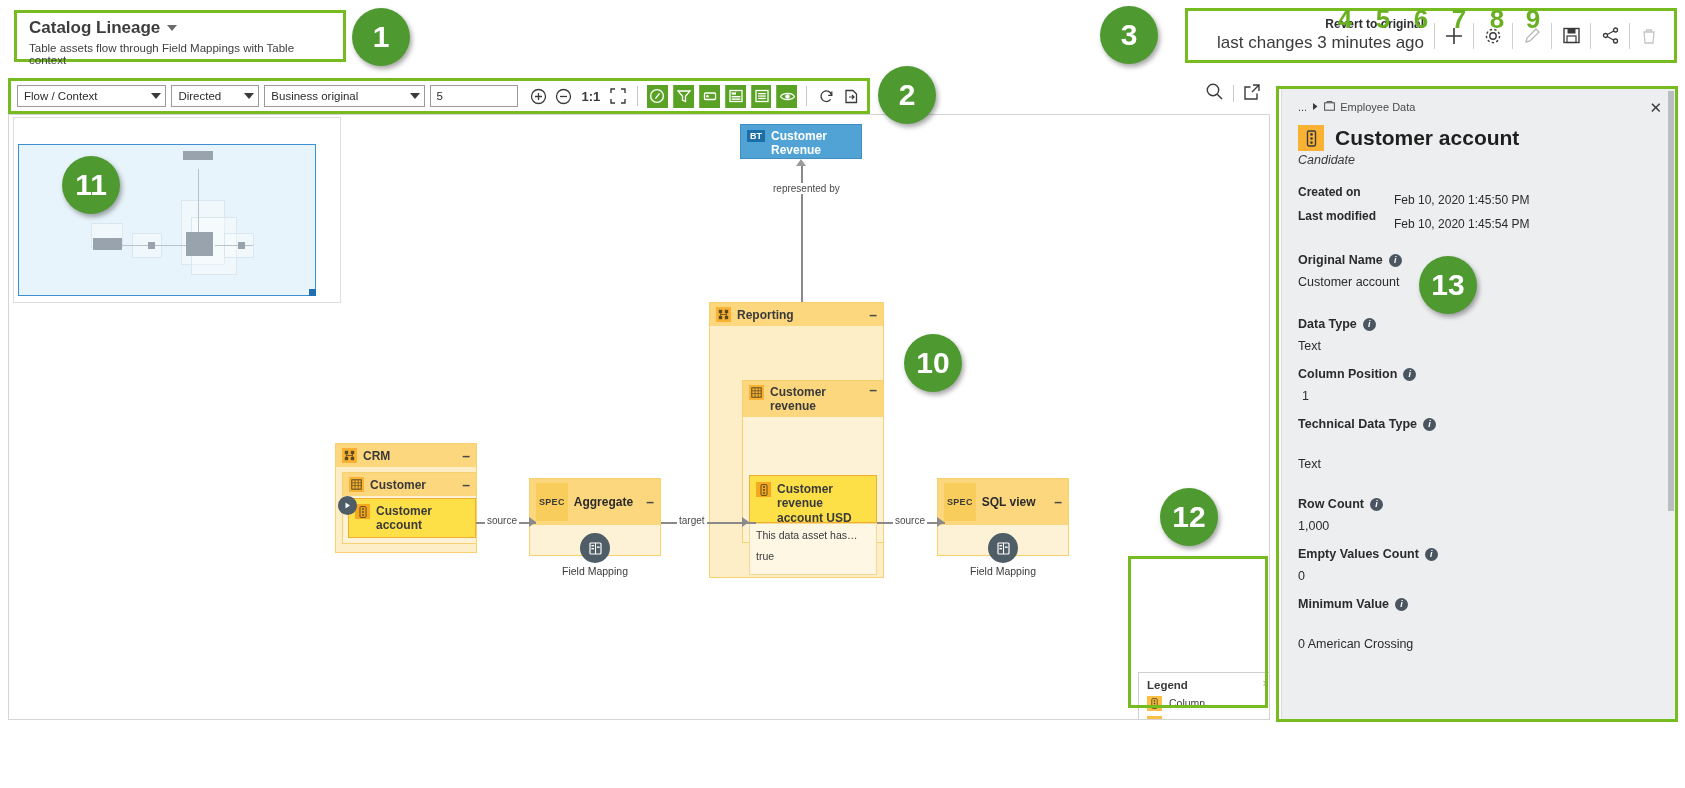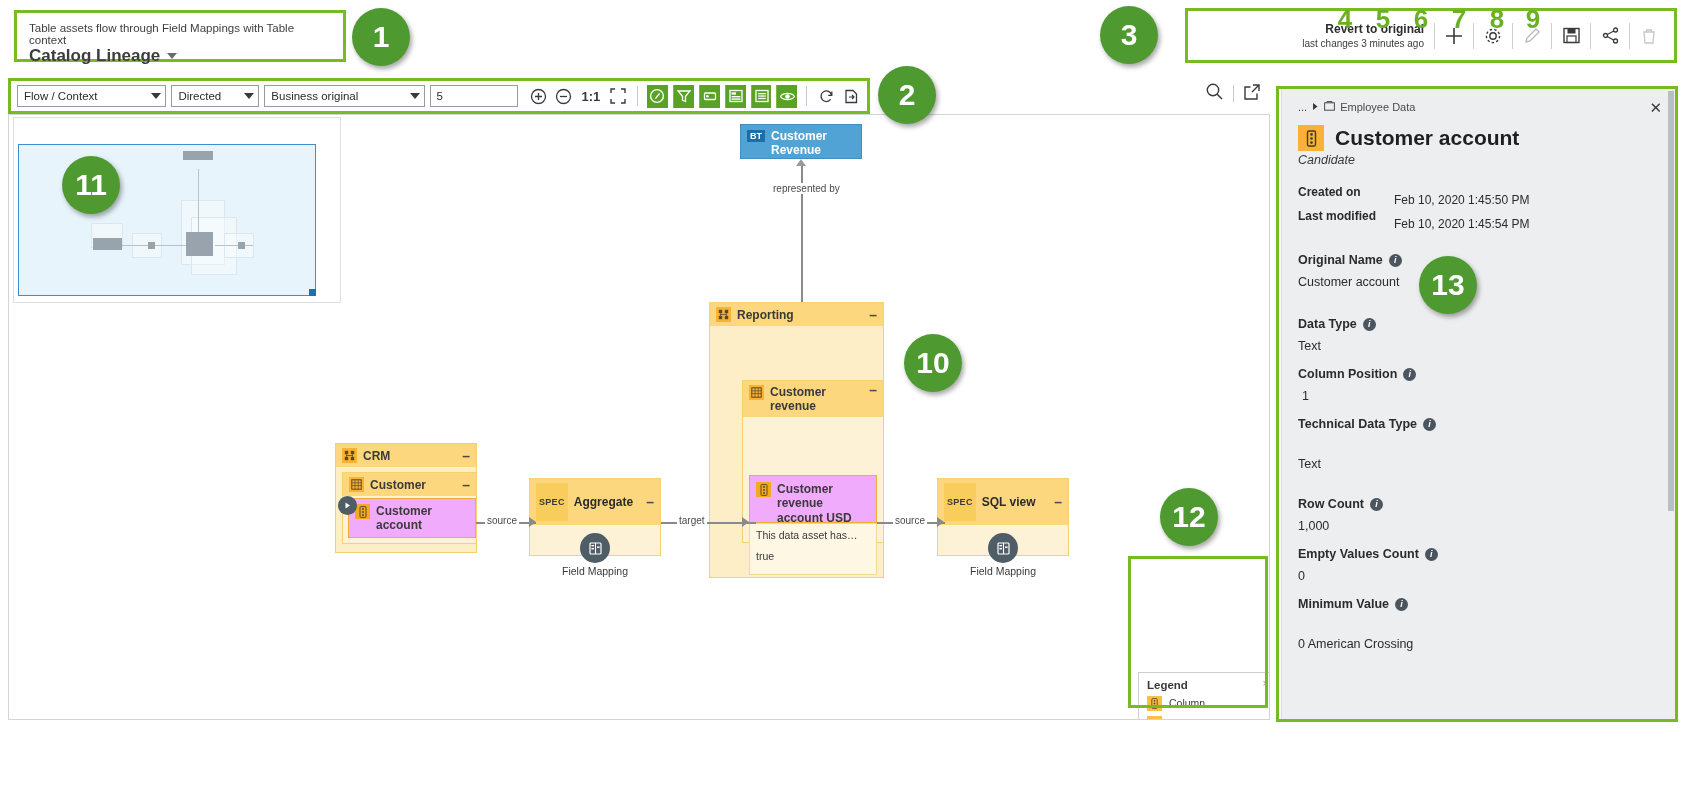--- a/index.html
+++ b/index.html
@@ -40,21 +40,21 @@
   #title-sub { font-size: 11.5px; color: #404040; margin-top: 4px; }
 
   
   #rh-box {
     position: absolute; right: 8px; top: 8px; width: 492px; height: 55px;
     border: 3px solid #76bc21; background: #fff;
     display: flex; align-items: center; justify-content: flex-end; padding: 0 10px 0 0;
   }
   #revert { text-align: right; margin-right: 6px; line-height: 1.35; }
   #revert-title { font-size: 12px; font-weight: bold; color: #2d2d2d; }
-  #revert-sub { font-size: 10px; color: #3b3b3b; }
+  #revert-sub { font-size: 17px; color: #3b3b3b; }
   .vsep { width: 1px; height: 26px; background: #cfcfcf; margin: 0 4px; }
   .hicon { width: 30px; height: 30px; display:flex; align-items:center; justify-content:center; }
   .hicon svg { display:block; }
 
   
   #toolbar-box {
     position: absolute; left: 8px; top: 78px; width: 862px; height: 36px;
     border: 3px solid #76bc21; background: #fff;
     display: flex; align-items: center; padding: 0 6px; gap: 5px;
   }
@@ -99,21 +99,21 @@
 
   
   .node { position:absolute; }
   .nhdr { display:flex; align-items:center; gap:6px; padding:4px 6px; font-size:12px; font-weight:bold; }
   .nminus { margin-left:auto; font-size:14px; color:#4a4a4a; line-height:10px; }
 
   .schema-box { background:#fdeec8; border:1px solid #f7d070; }
   .schema-hdr { background:#fcd77e; color:#3a3a3a; }
   .table-box  { background:#fdf2d6; border:1px solid #f7d070; }
   .table-hdr  { background:#fcd77e; color:#3a3a3a; }
-  .col-box    { background:#f0abfc; border:1px solid #f0ae33; color:#3a3a3a; }
+  .col-box    { background:#fde047; border:1px solid #f0ae33; color:#3a3a3a; }
   .spec-box   { background:#fdf2d6; border:1px solid #f7d070; }
   .spec-hdr   { background:#fcd77e; }
   .bt-box     { background:#51a3d6; border:1px solid #3f8fc2; color:#fff; }
 
   .ico { width:15px; height:15px; flex:0 0 15px; display:flex; align-items:center; justify-content:center; }
   .ico-tab { background:#f9b233; }
   .ico-sch { background:#f9b233; }
   .badge-spec { background:#f9cd5c; color:#3a3a3a; font-size:9px; font-weight:bold;
                 padding:14px 3px; letter-spacing:0.3px; }
   .badge-bt { background:#1a6fa8; color:#fff; font-size:9px; font-weight:bold; padding:1px 3px; }
@@ -157,25 +157,25 @@
   .fld-lbl { font-size:12.5px; font-weight:bold; color:#2b2b2b; display:flex; align-items:center; gap:6px; }
   .fld-val { font-size:12.5px; color:#2b2b2b; margin-top:8px; }
   .info-i { width:13px;height:13px;border-radius:50%;background:#4a5560;color:#fff;font-size:9px;
             font-weight:bold;display:flex;align-items:center;justify-content:center;font-style:italic; }
   #rp-scroll { position:absolute; right:2px; top:2px; width:6px; height:420px; background:#b9bec3; }
 </style>
 </head>
 <body>
 
 <div id="title-box">
-  <div id="title-sub">Table assets flow through Field Mappings with Table context</div>
   <div id="title-row">
     <span id="title-text">Catalog Lineage</span>
     <span class="caret-dn"></span>
   </div>
+  <div id="title-sub">Table assets flow through Field Mappings with Table context</div>
 </div>
 <div class="annot" style="left:352px; top:8px;">1</div>
 
 <div id="rh-box">
   <div id="revert">
     <div id="revert-title">Revert to original</div>
     <div id="revert-sub">last changes 3 minutes ago</div>
   </div>
   <div class="vsep"></div>
   <div class="hicon">

